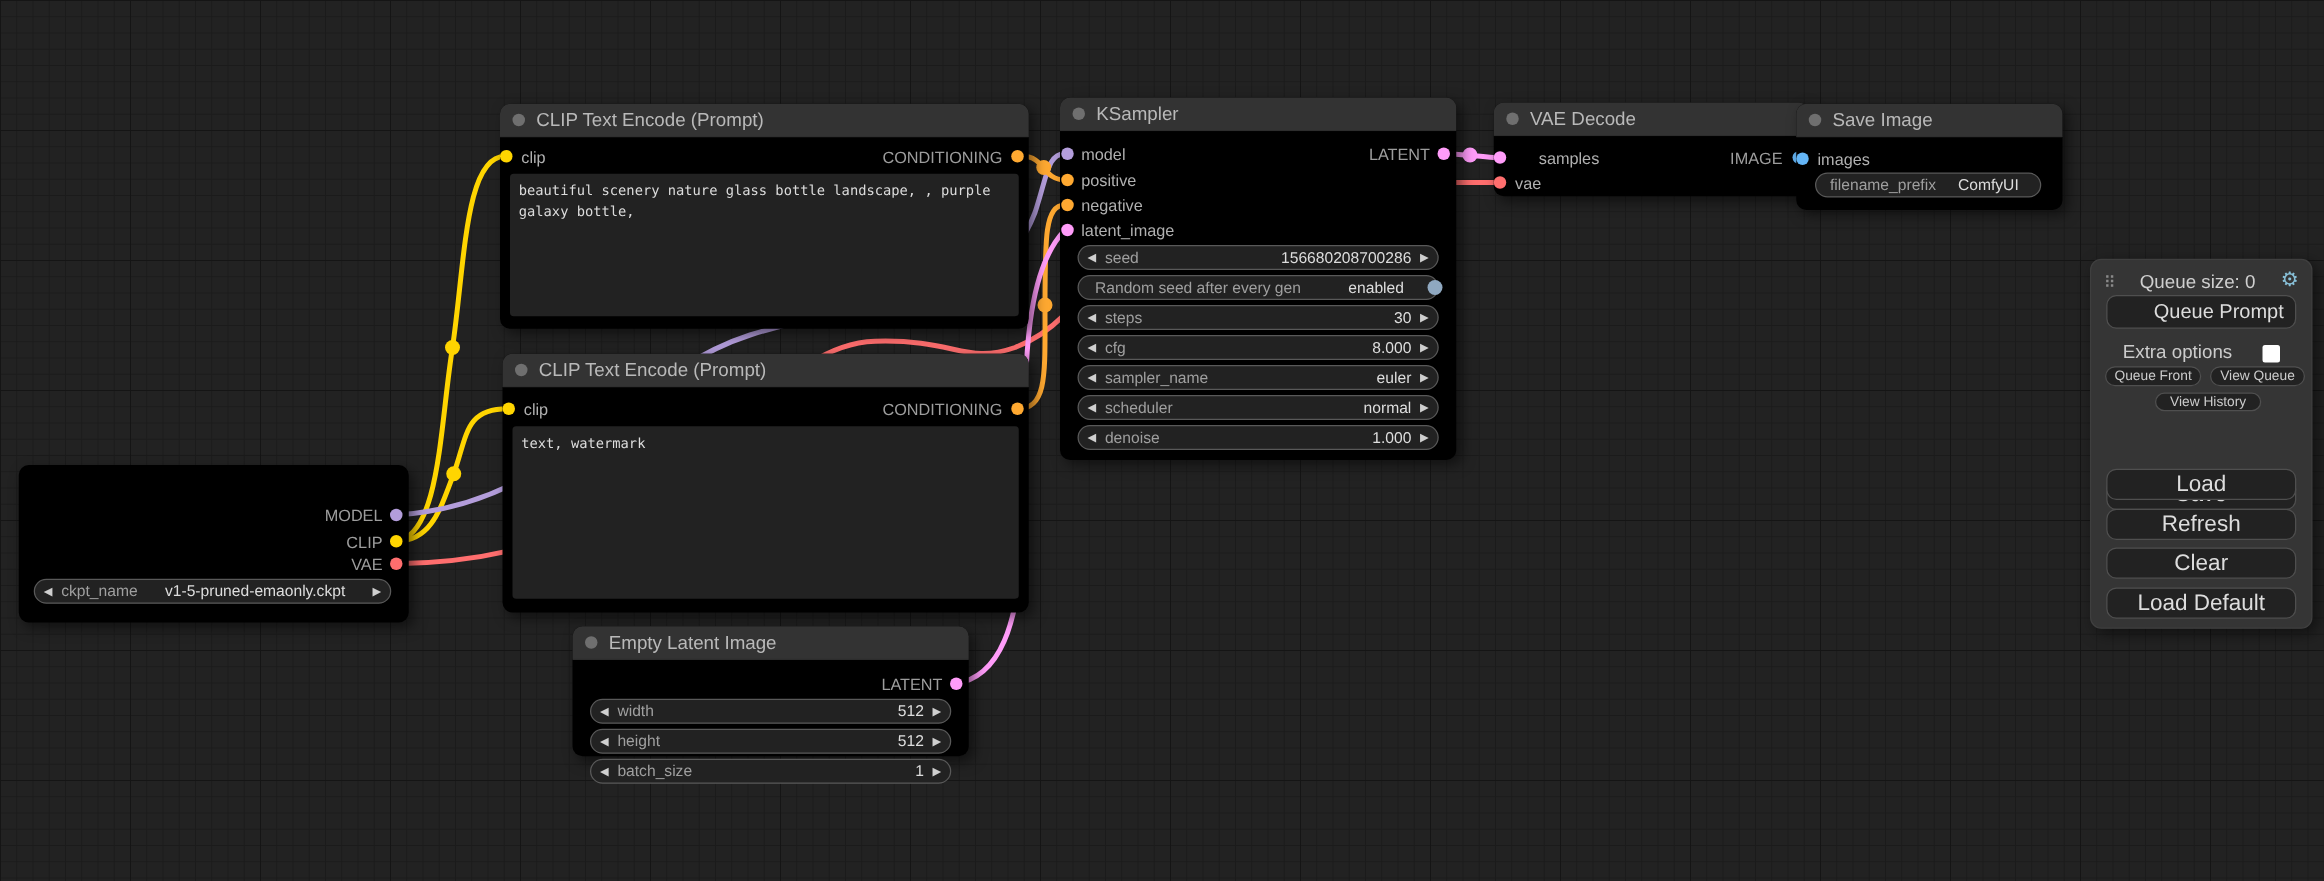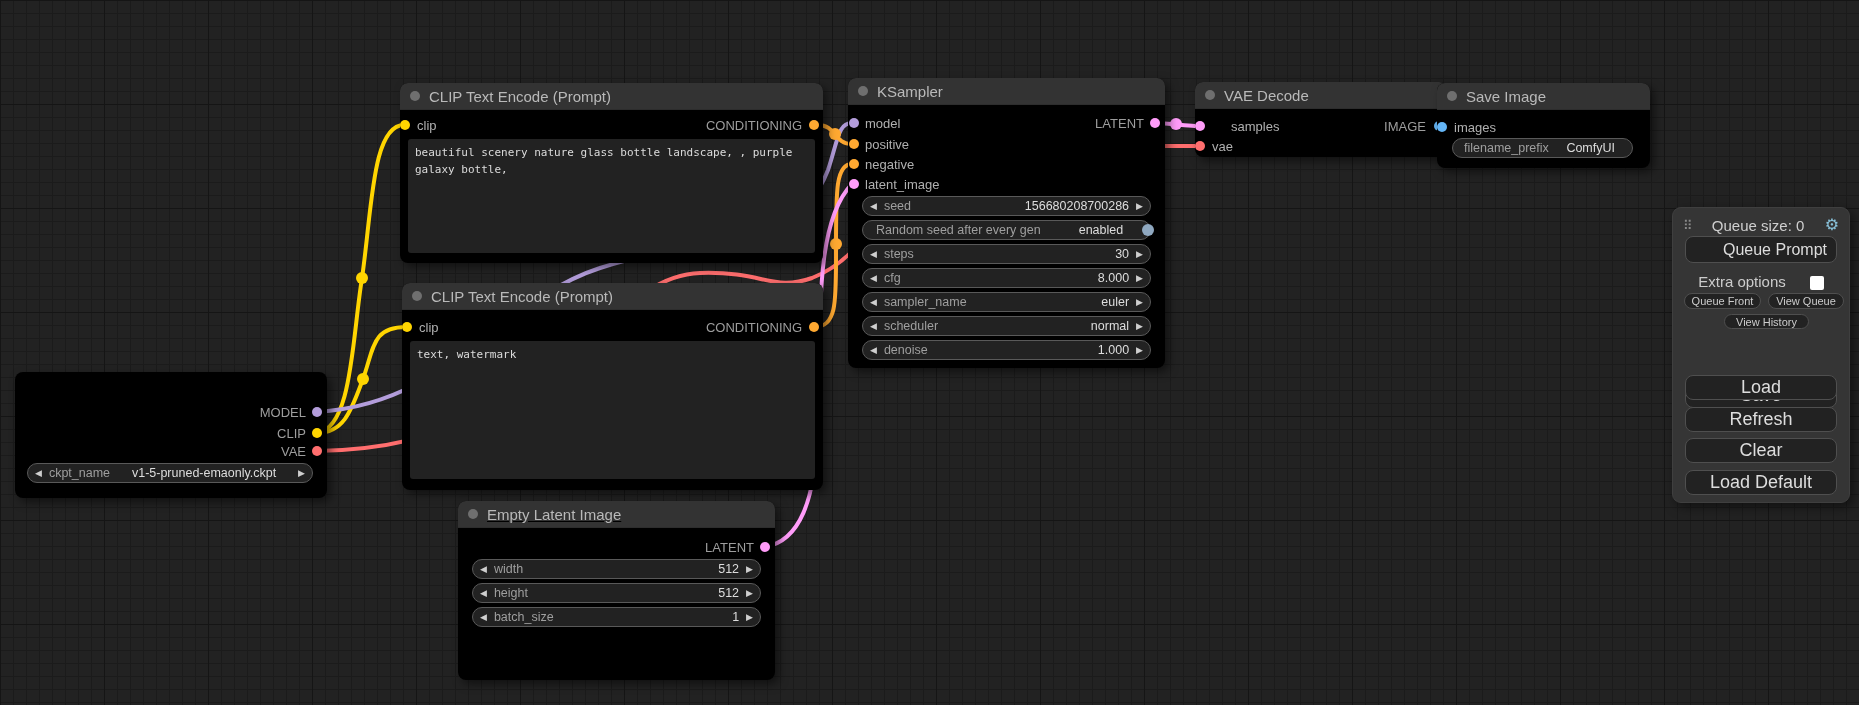--- a/index.html
+++ b/index.html
@@ -178,21 +178,21 @@
   </div>
   <div class="pill" style="left:14px;right:14px;top:262px;">
     <span class="arr">◀</span>
     <span class="wlabel">denoise</span>
     <span class="spacer"></span>
     <span class="wvalue">1.000</span>
     <span class="arr">▶</span>
   </div>
 </div>
 
-<div class="node" style="left:458px;top:501px;width:317px;height:179px;text-decoration:underline;">
+<div class="node" style="left:458px;top:501px;width:317px;height:104px;">
   <div class="node-header">
     <span class="hdot"></span>
     <span>Empty Latent Image</span>
   </div>
   <div class="out-label" style="top:37px;">LATENT</div>
   <span class="port" style="background:#FF9CF9;right:5px;top:41px;"></span>
   <div class="pill" style="left:14px;right:14px;top:58px;">
     <span class="arr">◀</span>
     <span class="wlabel">width</span>
     <span class="spacer"></span>

